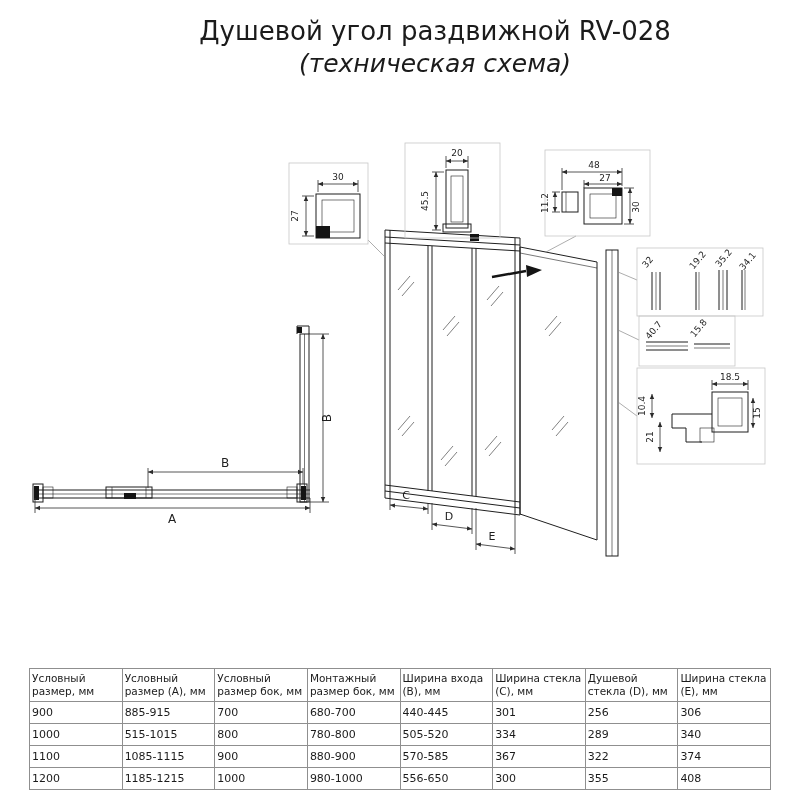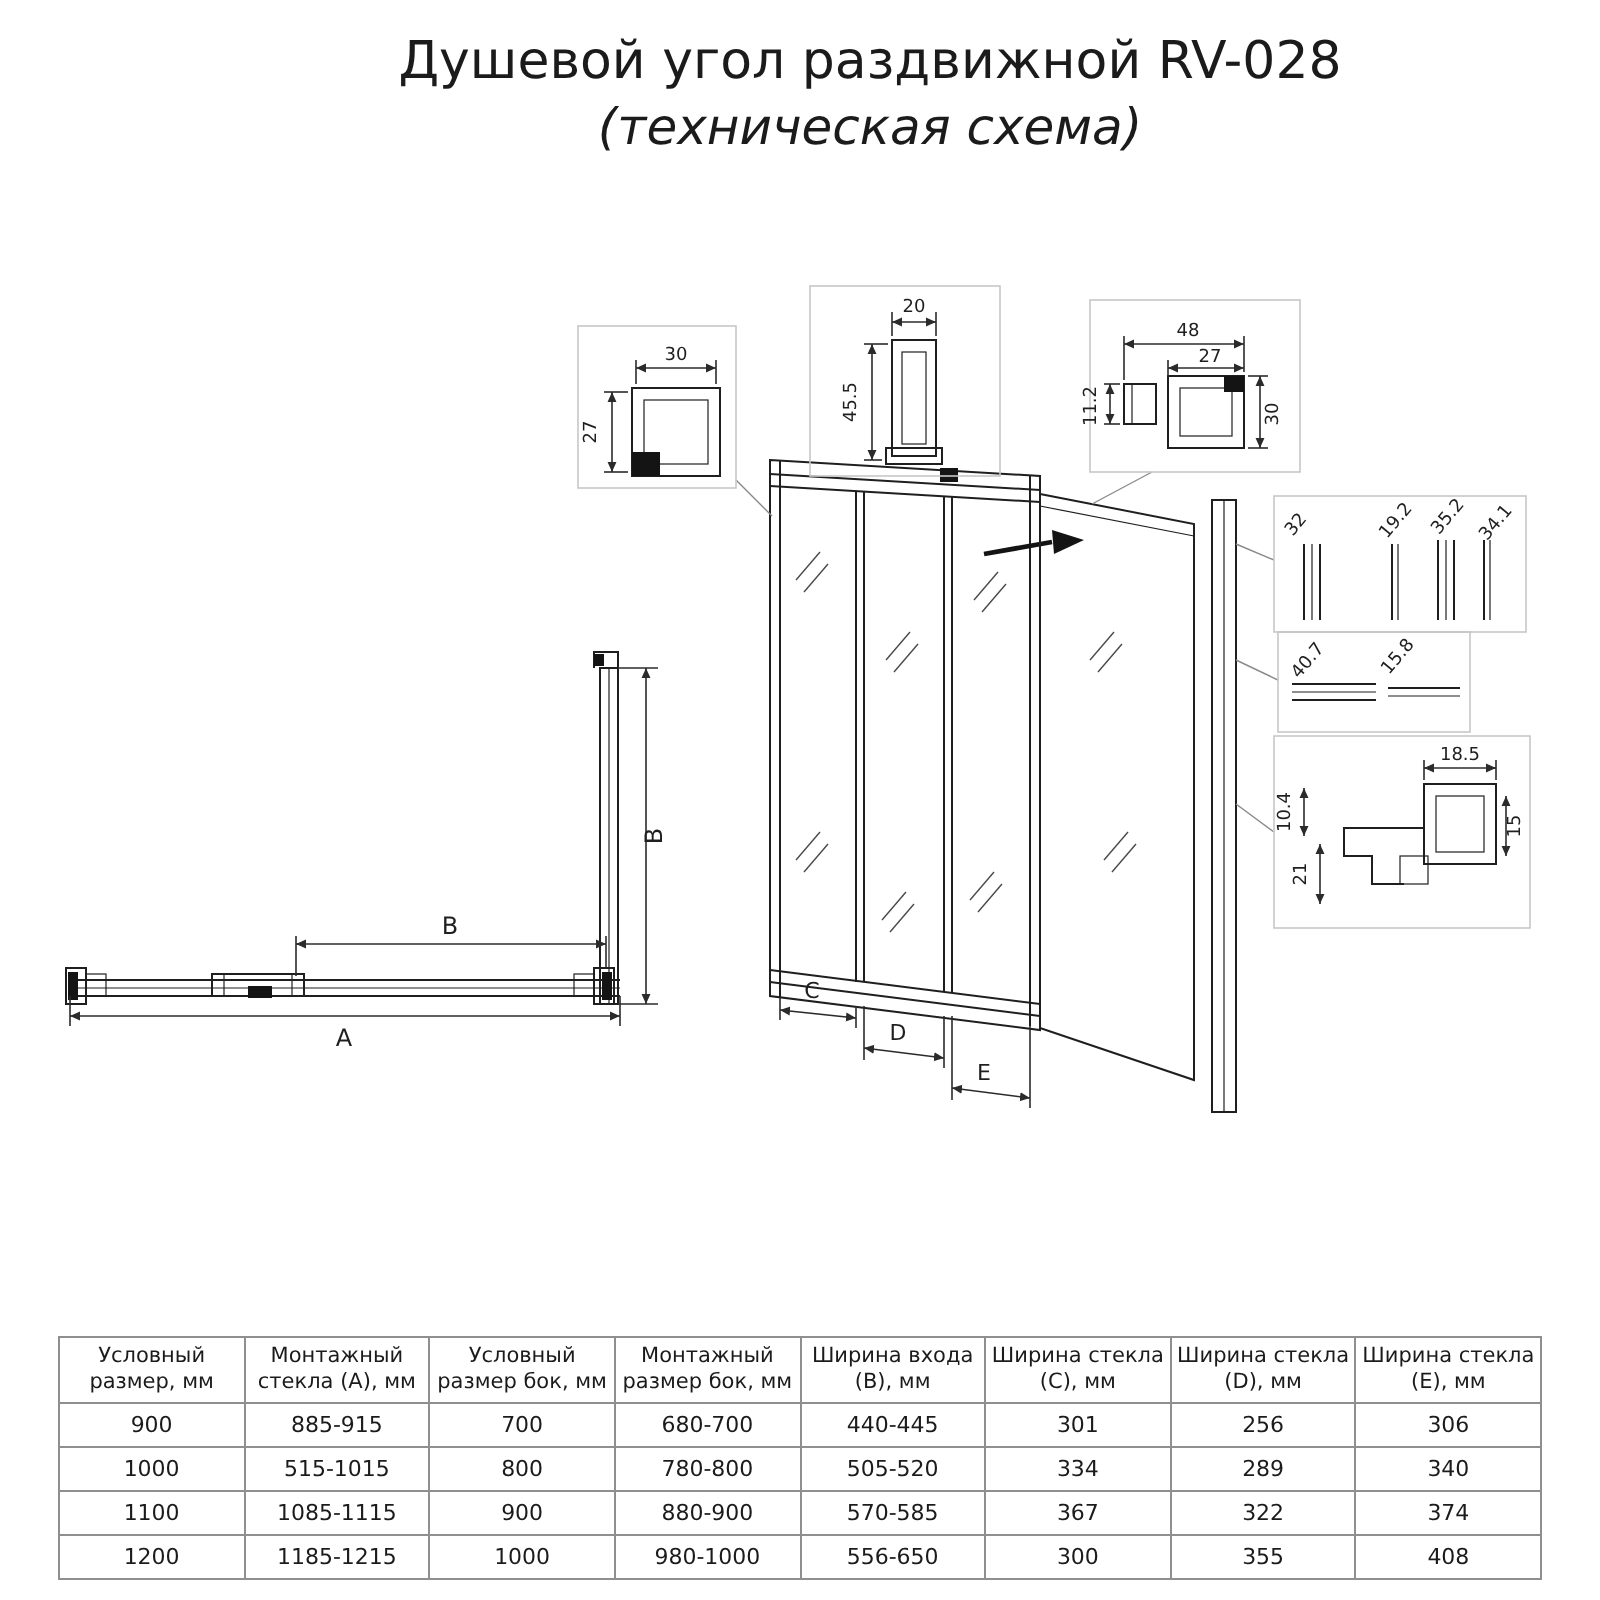--- a/index.html
+++ b/index.html
@@ -18,21 +18,21 @@
   .thin { stroke:#1f1f1f; stroke-width:.6; fill:none; }
   .lead { stroke:#8a8a8a; stroke-width:.7; fill:none; }
   .dim  { stroke:#2b2b2b; stroke-width:.8; fill:none; }
   .box  { stroke:#c7c7c7; stroke-width:.8; fill:none; }
   .glass{ stroke:#4a4a4a; stroke-width:.7; fill:none; }
   text.d { font-size:9px; }
   text.axis { font-size:12px; }
   text.panel { font-size:11px; }
 
   table.spec { position:absolute; left:29px; top:668px; width:742px;
-    border-collapse:collapse; table-layout:fixed; text-align:center; }
+    border-collapse:collapse; table-layout:fixed; text-align:left; }
   table.spec th, table.spec td { border:1px solid #8f8f8f; font-weight:normal; padding:2px 2px; }
   table.spec th { font-size:10.5px; height:28px; line-height:13px; }
   table.spec td { font-size:11px; height:17px; }
 </style>
 </head>
 <body>
 
 <div class="title">
   <div class="l1">Душевой угол раздвижной RV-028</div>
   <div class="l2">(техническая схема)</div>
@@ -251,26 +251,26 @@
     <text class="d" x="760" y="283" text-anchor="middle" transform="rotate(-90 760 283)">15</text>
     <line class="dim" x1="660" y1="292" x2="660" y2="322" marker-start="url(#ar)" marker-end="url(#ar)"></line>
     <text class="d" x="653" y="307" text-anchor="middle" transform="rotate(-90 653 307)">21</text>
   </g>
 </svg>
 
 <table class="spec">
   <thead>
     <tr>
       <th>Условный размер, мм</th>
-      <th>Монтажный стекла (A), мм</th>
+      <th>Условный размер (A), мм</th>
       <th>Условный размер бок, мм</th>
       <th>Монтажный размер бок, мм</th>
       <th>Ширина входа (B), мм</th>
       <th>Ширина стекла (C), мм</th>
-      <th>Ширина стекла (D), мм</th>
+      <th>Душевой стекла (D), мм</th>
       <th>Ширина стекла (E), мм</th>
     </tr>
   </thead>
   <tbody>
     <tr>
       <td>900</td>
       <td>885-915</td>
       <td>700</td>
       <td>680-700</td>
       <td>440-445</td>

